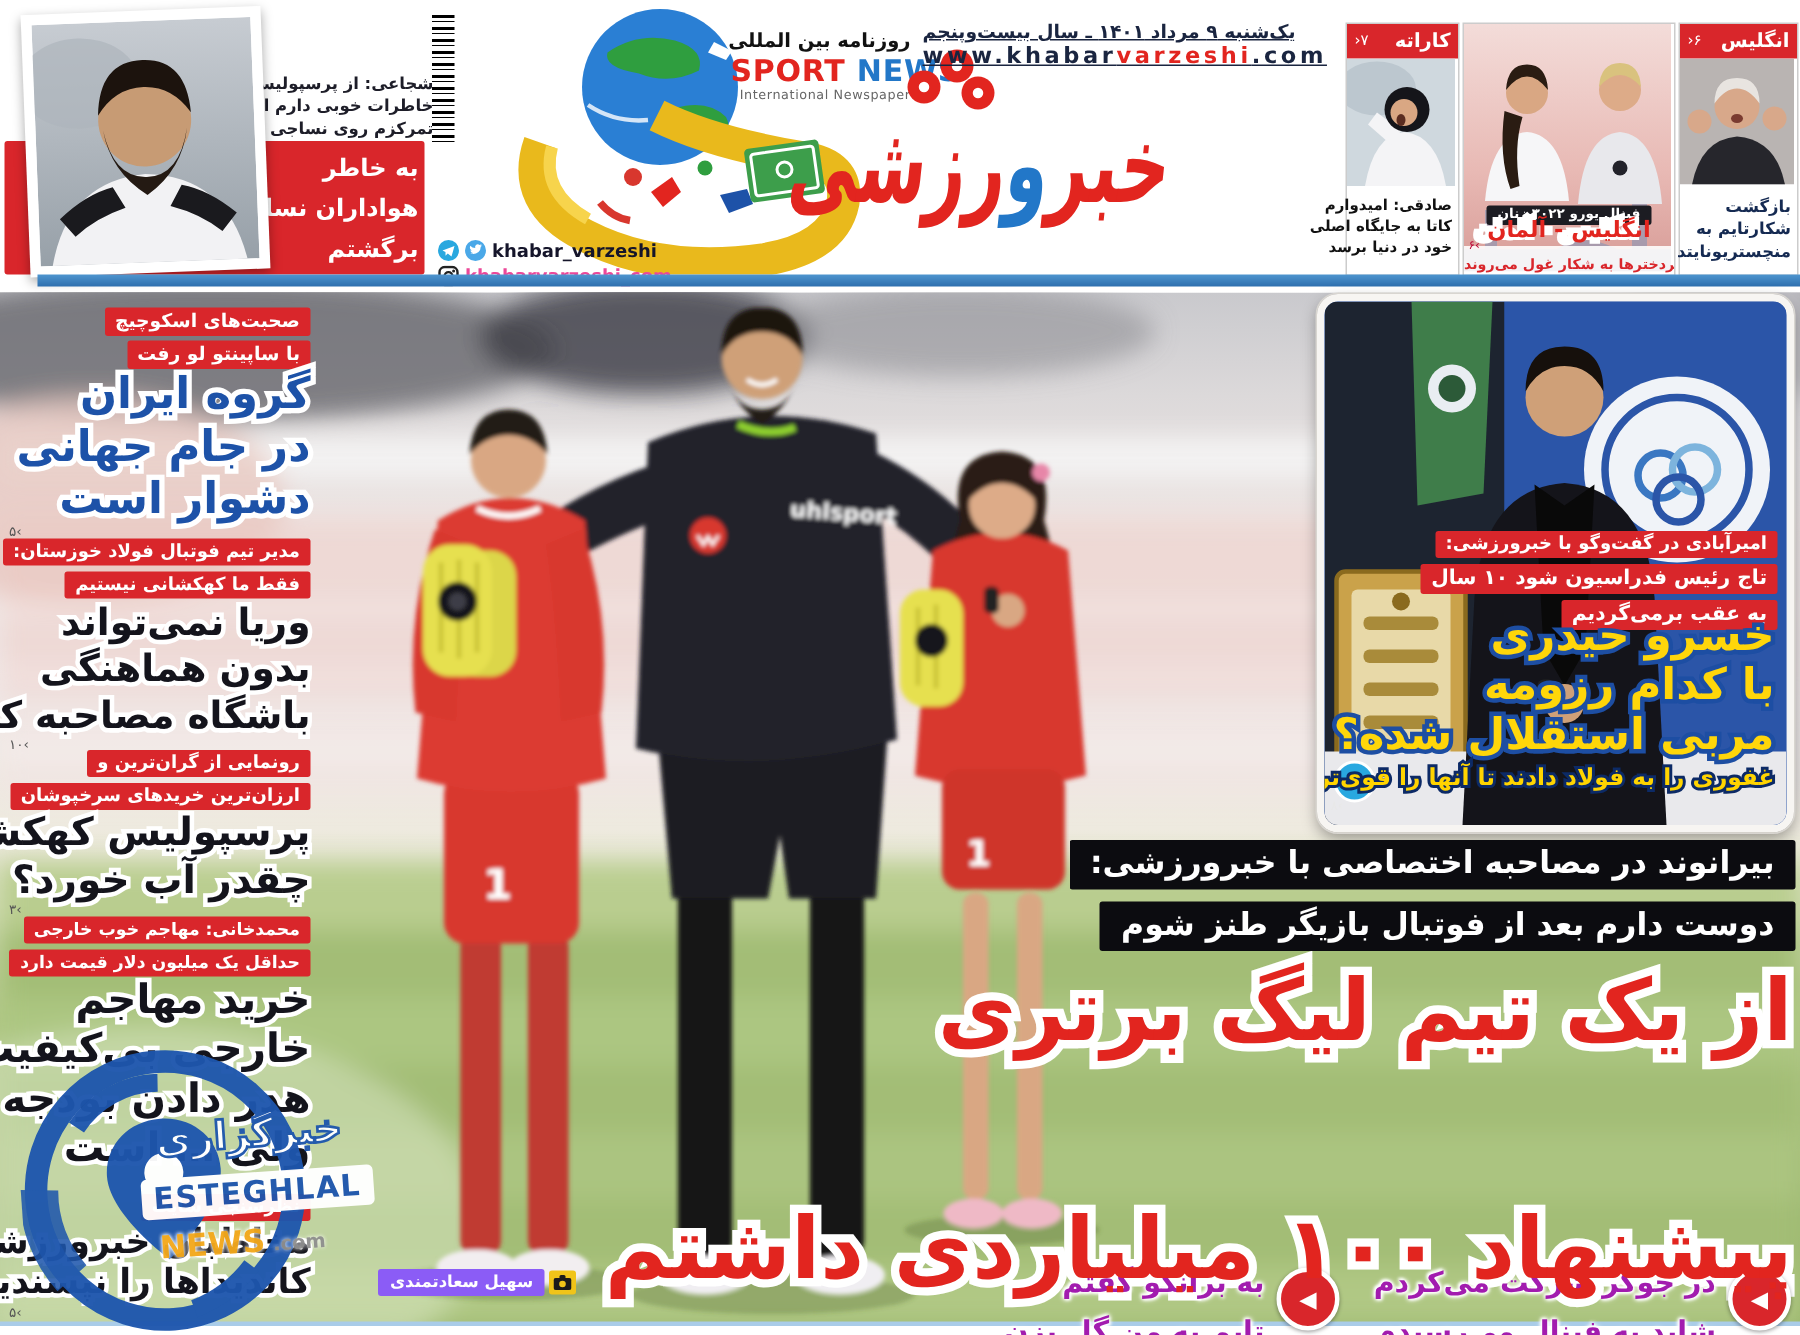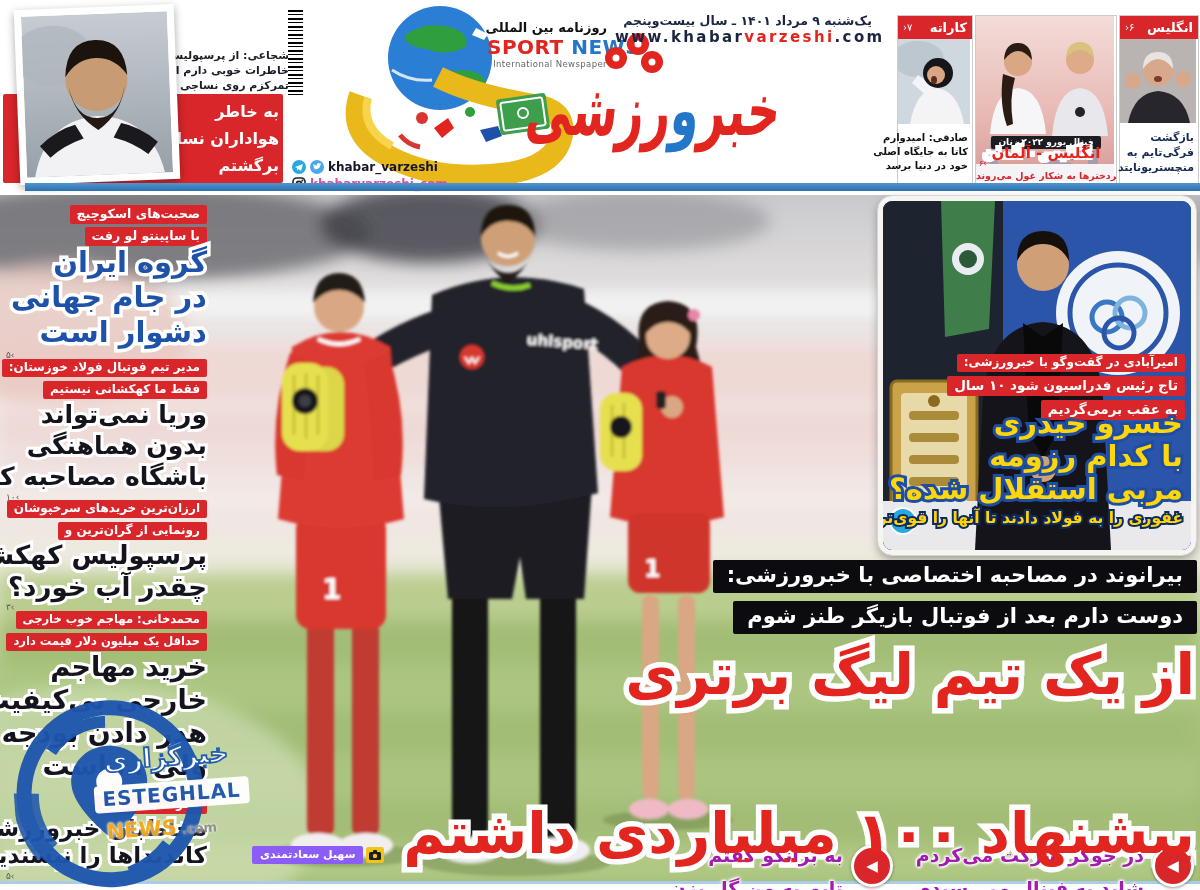--- a/index.html
+++ b/index.html
@@ -20,21 +20,21 @@
   .h-subyellow .o{color:#ffd400;} .h-subyellow .u{color:#0c2a66;-webkit-text-stroke:4px #0c2a66;}
   .h-match .o{color:#e2251f;} .h-match .u{color:#fff;-webkit-text-stroke:4px #fff;}
 
   .tag{display:inline-block;background:#d9262b;color:#fff;font-weight:bold;
        padding:1px 7px 3px;margin:1px 0;border-radius:2px;direction:rtl;white-space:nowrap;}
   .glow{color:#a21caf;font-weight:800;
         text-shadow:0 0 3px #fff,0 0 3px #fff,0 0 5px #fff,1px 1px 2px #fff,-1px -1px 2px #fff;margin-top:11px;}
   .marker{position:absolute;font-size:9px;color:#555;}
 
   
-  .datecol{text-align:center;direction:rtl;color:#1a2540;font-size:12.5px;font-weight:bold;line-height:17px;}
+  .datecol{text-align:left;direction:rtl;color:#1a2540;font-size:12.5px;font-weight:bold;line-height:17px;text-decoration:underline;}
   .site{direction:ltr;font-size:15px;font-weight:800;letter-spacing:2.4px;}
   .kicker{position:absolute;background:#0c0c10;color:#fff;font-weight:800;font-size:21px;
           padding:3px 14px 6px;direction:rtl;white-space:nowrap;border-radius:2px;}
   .circle-btn{width:36px;height:36px;border-radius:50%;background:#d9262b;border:3px solid #fff;
               box-shadow:0 1px 3px rgba(0,0,0,.4);display:flex;align-items:center;justify-content:center;
               color:#fff;font-size:15px;flex:0 0 auto;}
   .boxhdr{height:23px;background:#d9262b;color:#fff;display:flex;align-items:center;
           justify-content:space-between;direction:rtl;padding:0 5px;}
   .capt{direction:rtl;text-align:right;font-weight:bold;padding:3px 4px;}
 </style>
@@ -336,21 +336,21 @@
         <rect width="76" height="84" fill="#b9b4b2"></rect>
         <circle cx="13" cy="42" r="8" fill="#d8a88a"></circle>
         <circle cx="63" cy="40" r="8" fill="#d8a88a"></circle>
         <path d="M8,84 q6,-30 30,-32 q26,2 32,32 z" fill="#26262c"></path>
         <circle cx="38" cy="32" r="15" fill="#d8a88a"></circle>
         <path d="M23,30 q0,-17 15,-17 t15,17 q-7,-10 -15,-10 t-15,10 z" fill="#e8e4e0"></path>
         <ellipse cx="38" cy="40" rx="4" ry="3" fill="#7a3b30"></ellipse>
       </svg>
       <div class="capt" style="font-size:11px;color:#152a52;line-height:15px;">
         <div class="nw">بازگشت</div>
-        <div class="nw">فرگی‌تایم به</div>
+        <div class="nw">شکار‌تایم به</div>
         <div class="nw">منچستریونایتد</div>
       </div>
     </div>
   </div>
 
   <div class="abs" style="left:25px;top:183px;width:1175px;height:8px;background:linear-gradient(180deg,#4e95cf,#2e6fae);"></div>
 
   <div class="abs" style="left:0;top:195px;width:212px;height:690px;">
 
     <div class="abs" style="right:5px;top:8px;text-align:right;">
@@ -369,22 +369,22 @@
       <div><span class="tag" style="font-size:12px;margin-left:20px;">فقط ما کهکشانی نیستیم</span></div>
     </div>
     <div class="abs" style="right:5px;top:204px;font-size:25px;font-weight:900;line-height:31px;">
       <div class="halo h-dark"><span class="u">وریا نمی‌تواند</span><span class="o">وریا نمی‌تواند</span></div>
       <div class="halo h-dark"><span class="u">بدون هماهنگی</span><span class="o">بدون هماهنگی</span></div>
       <div class="halo h-dark"><span class="u">باشگاه مصاحبه کند</span><span class="o">باشگاه مصاحبه کند</span></div>
     </div>
     <span class="marker" style="left:6px;top:297px;">۱۰‹</span>
 
     <div class="abs" style="right:5px;top:302px;text-align:right;">
+      <div><span class="tag" style="font-size:12px;">رونمایی از گران‌ترین و</span></div>
       <div><span class="tag" style="font-size:12px;">ارزان‌ترین خریدهای سرخپوشان</span></div>
-      <div><span class="tag" style="font-size:12px;">رونمایی از گران‌ترین و</span></div>
     </div>
     <div class="abs" style="right:5px;top:344px;font-size:26px;font-weight:900;line-height:32px;">
       <div class="halo h-dark"><span class="u">پرسپولیس کهکشانی</span><span class="o">پرسپولیس کهکشانی</span></div>
       <div class="halo h-dark"><span class="u">چقدر آب خورد؟</span><span class="o">چقدر آب خورد؟</span></div>
     </div>
     <span class="marker" style="left:6px;top:407px;">۳‹</span>
 
     <div class="abs" style="right:5px;top:413px;text-align:right;">
       <div><span class="tag" style="font-size:11.5px;">محمدخانی: مهاجم خوب خارجی</span></div>
       <div><span class="tag" style="font-size:11.5px;">حداقل یک میلیون دلار قیمت دارد</span></div>

